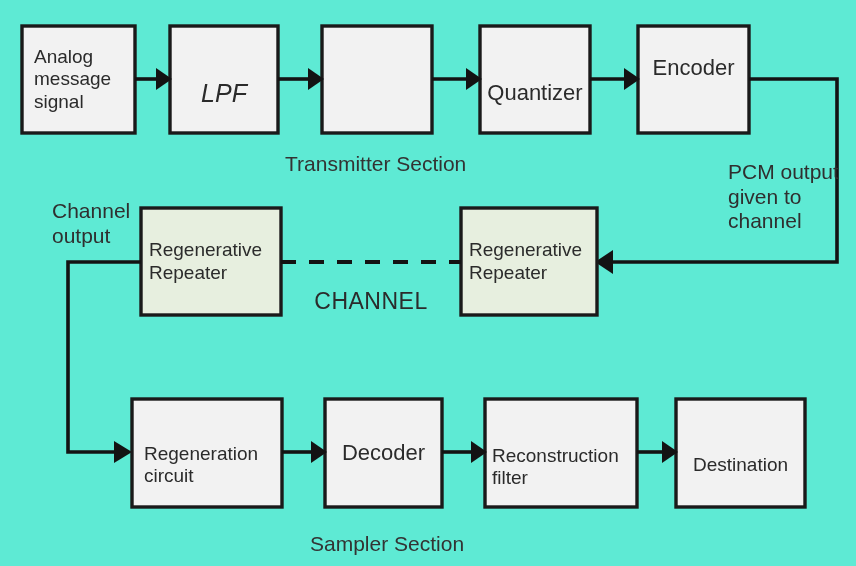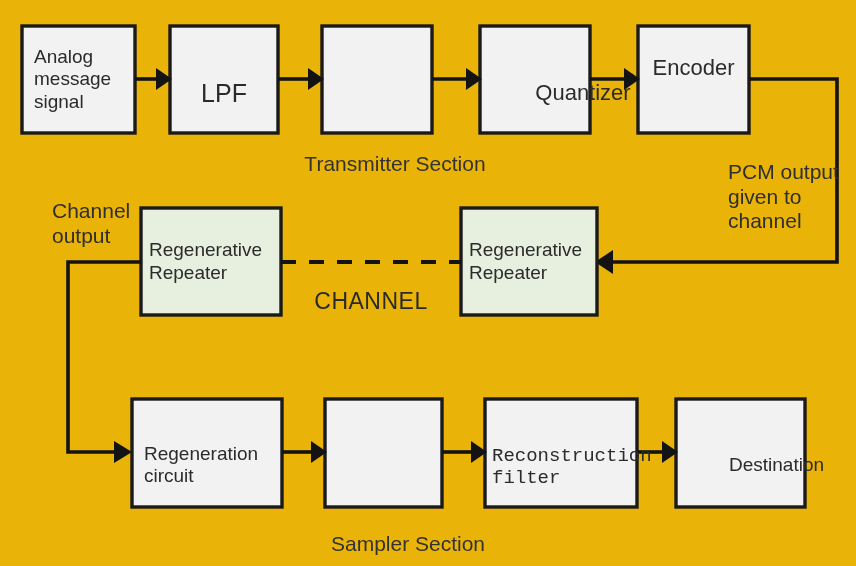--- a/index.html
+++ b/index.html
@@ -7,21 +7,21 @@
     padding: 0;
     background: #ffffff;
   }
   body {
     font-family: "Liberation Sans", sans-serif;
   }
   #diagram-root {
     position: relative;
     width: 856px;
     height: 566px;
-    background: #eab308;
+    background: #5eead4;
     overflow: hidden;
   }
   svg.canvas {
     position: absolute;
     left: 0;
     top: 0;
     width: 856px;
     height: 566px;
   }
   .blk-rect {
@@ -67,21 +67,20 @@
   }
   .blk-label.big {
     font-size: 25px;
   }
   .blk-label.mid {
     font-size: 22px;
   }
   .sec-label {
     font-size: 21px;
     color: #333333;
-    text-align: center;
   }
   .free-label {
     font-size: 21px;
     color: #2f2f2f;
   }
   .channel-label {
     font-size: 23px;
     color: #2b2b2b;
     letter-spacing: 0.5px;
   }
@@ -147,24 +146,24 @@
     <g>
       <line class="wire" x1="637" y1="452" x2="662" y2="452"></line>
       <polygon class="arrowhead" points="662,441 678,452 662,463"></polygon>
     </g>
   </svg>
 
   <div class="lbl blk-label" style="left:34px; top:26px; width:100px; height:107px;">Analog
 message
 signal</div>
 
-  <div class="lbl blk-label big center" style="left:170px; top:26px; width:108px; height:135px;">LPF</div>
+  <div class="lbl blk-label big center" style="left:170px; top:26px; width:108px; height:135px;font-style:italic;">LPF</div>
 
 
-  <div class="lbl blk-label mid center" style="left:480px; top:26px; width:110px; height:134px;margin-left:48px;">Quantizer</div>
+  <div class="lbl blk-label mid center" style="left:480px; top:26px; width:110px; height:134px;">Quantizer</div>
 
   <div class="lbl blk-label mid center" style="left:638px; top:26px; width:111px; height:83px;">Encoder</div>
 
   <div class="lbl sec-label" style="left:285px; top:152px; width:220px;">Transmitter Section</div>
 
   <div class="lbl free-label" style="left:700px; top:160px; width:140px;margin-left:28px;">PCM output
 given to
 channel</div>
 
   <div class="lbl free-label" style="left:52px; top:199px; width:92px;">Channel
@@ -174,21 +173,22 @@
 Repeater</div>
 
   <div class="lbl blk-label" style="left:469px; top:208px; width:130px; height:107px;">Regenerative
 Repeater</div>
 
   <div class="lbl channel-label" style="left:285px; top:288px; width:172px; text-align:center;">CHANNEL</div>
 
   <div class="lbl blk-label" style="left:144px; top:399px; width:140px; height:132px;">Regeneration
 circuit</div>
 
+  <div class="lbl blk-label mid center" style="left:325px; top:399px; width:117px; height:108px;">Decoder</div>
 
-  <div class="lbl blk-label" style="left:492px; top:399px; width:145px; height:136px;font-family:Liberation Mono, monospace;">Reconstruction
+  <div class="lbl blk-label" style="left:492px; top:399px; width:145px; height:136px;">Reconstruction
 filter</div>
 
-  <div class="lbl blk-label center" style="left:676px; top:399px; width:129px; height:132px;padding-left:36px;">Destination</div>
+  <div class="lbl blk-label center" style="left:676px; top:399px; width:129px; height:132px;">Destination</div>
 
   <div class="lbl sec-label" style="left:310px; top:532px; width:196px;">Sampler Section</div>
 
 </div>
 
 </body></html>

